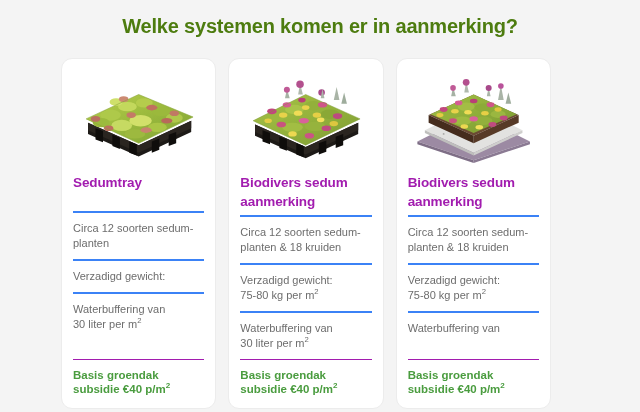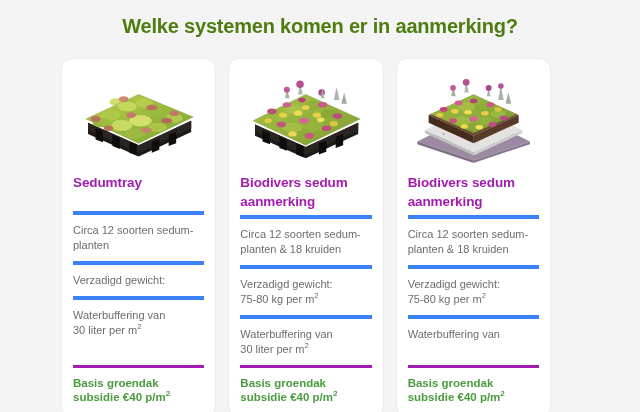--- a/index.html
+++ b/index.html
@@ -74,31 +74,31 @@
     font-weight: bold;
     color: #a21caf;
     line-height: 19px;
     letter-spacing: -0.1px;
     min-height: 38px;
     padding-bottom: 4px;
   }
 
   
   .spec {
-    border-top: 4px solid #3b82f6;
+    border-top: 2px solid #3b82f6;
     padding: 8px 0 8px 0;
     font-size: 11px;
     line-height: 15px;
     color: #6d6d6d;
   }
 
   .spec-line { display: block; white-space: nowrap; }
 
   .subsidy {
-    border-top: 3px solid #a21caf;
+    border-top: 1px solid #a21caf;
     padding-top: 8px;
     margin-top: auto;
     font-size: 11.5px;
     font-weight: bold;
     line-height: 14px;
     color: #4a9c3f;
   }
 
   .subsidy-line { display: block; white-space: nowrap; }
 

